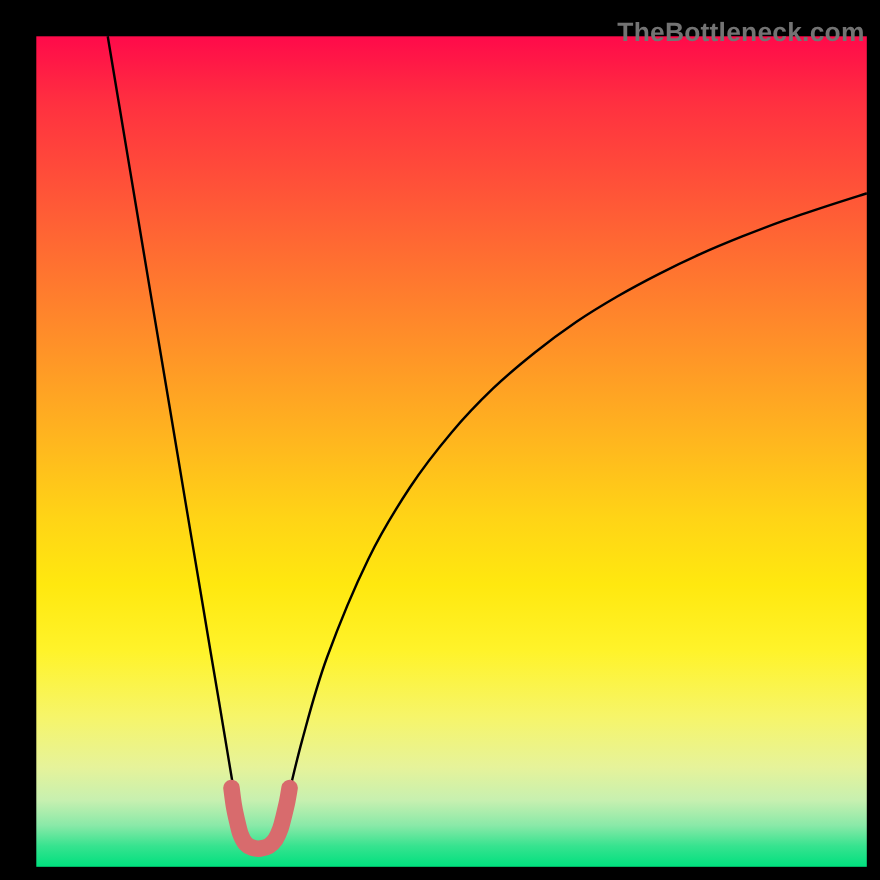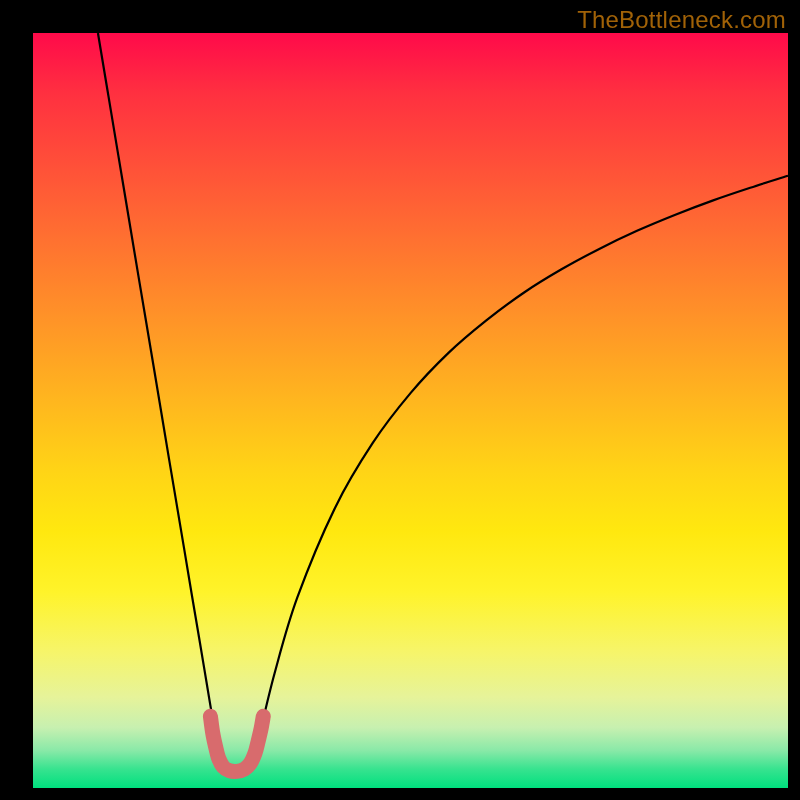--- a/index.html
+++ b/index.html
@@ -31,26 +31,26 @@
       #f6f56a 82%,
       #e6f39a 88%,
       #c7f0b0 92%,
       #8ae9a8 95%,
       #37e38f 97.5%,
       #00e07e 100%
     );
   }
   .watermark {
     position: absolute;
-    top: 6px;
+    top: 16px;
     right: 14px;
-    color: #a16207;
+    color: #737373;
     font-size: 24px;
     letter-spacing: 0.2px;
-    font-weight: 400;
+    font-weight: 700;
     user-select: none;
   }
   svg.curves {
     position: absolute;
     inset: 0;
   }
 </style>
 </head>
 <body>
 

